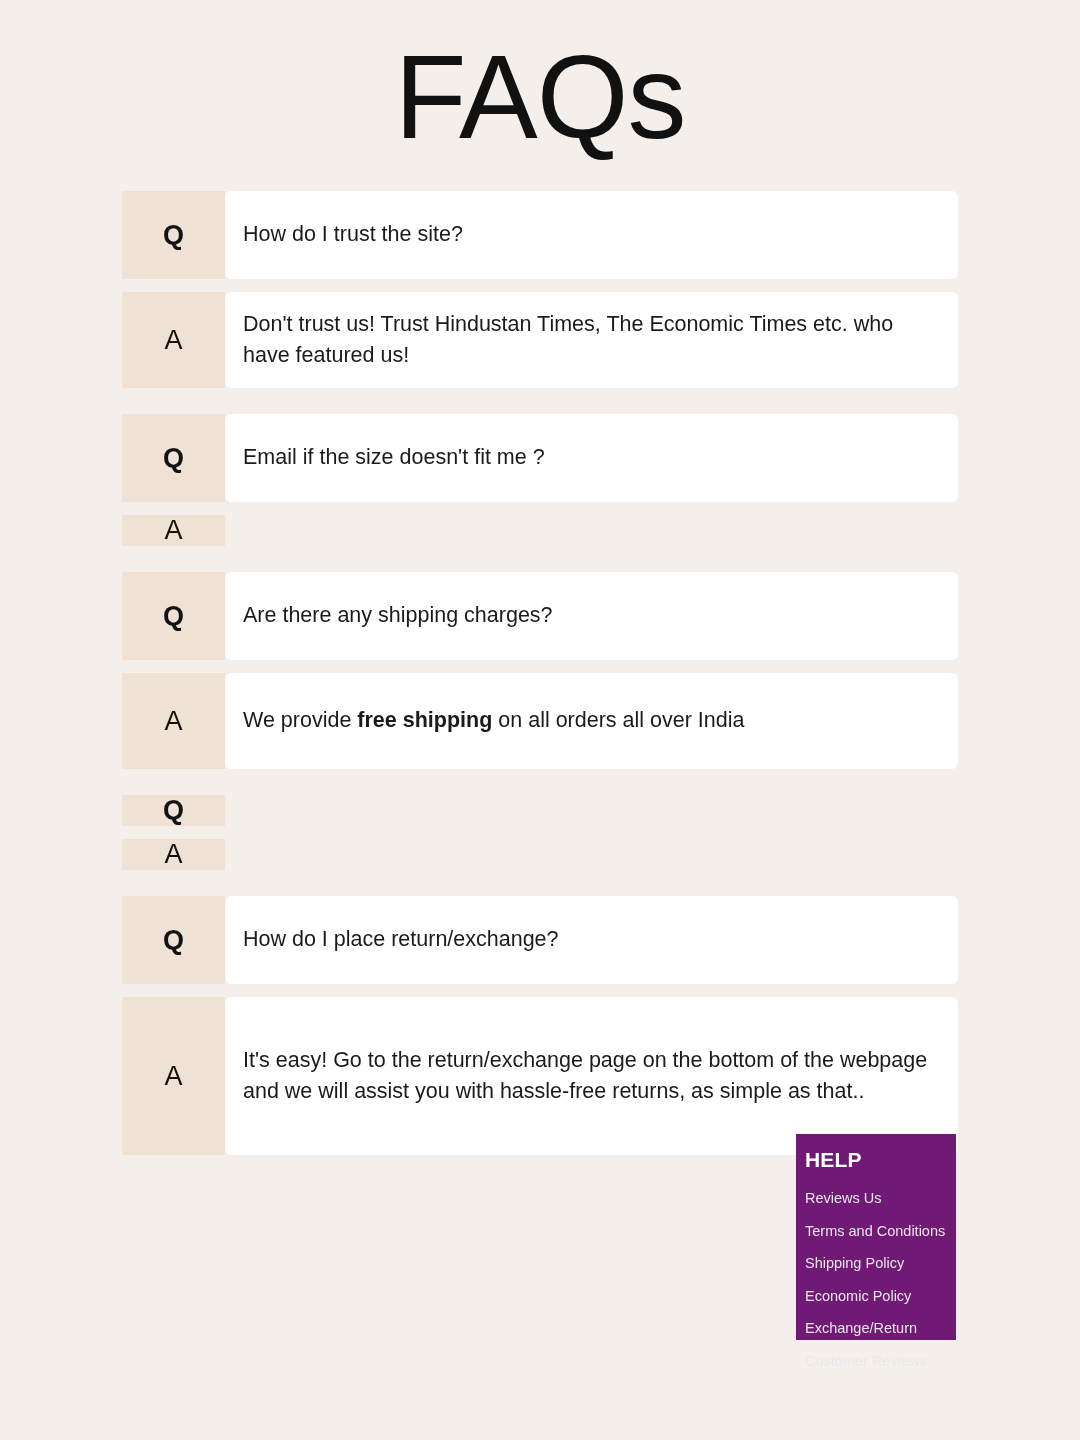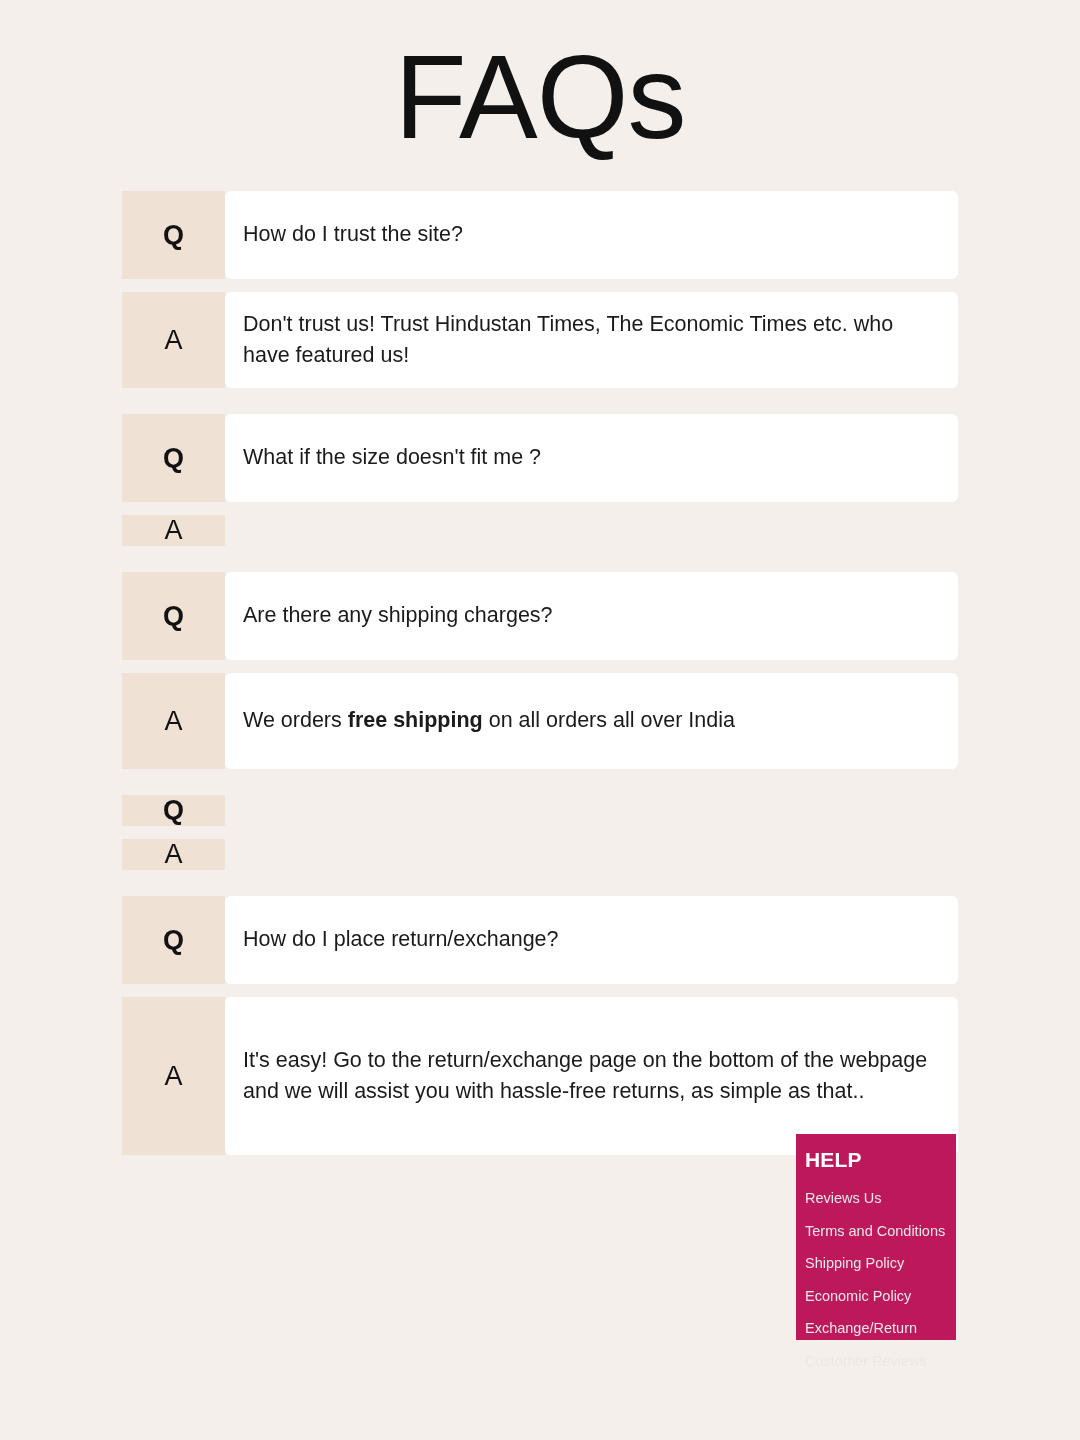--- a/index.html
+++ b/index.html
@@ -83,21 +83,21 @@
 
   .content .text b { font-weight: bold; }
 
   
   .help-panel {
     position: absolute;
     left: 796px;
     top: 1134px;
     width: 160px;
     height: 206px;
-    background: #be185d;
+    background: #701a75;
     box-sizing: border-box;
     padding: 14px 0 0 0;
   }
   .help-title {
     color: #ffffff;
     font-weight: bold;
     font-size: 21px;
     letter-spacing: 0.2px;
     padding: 0 0 10px 9px;
     font-family: "Liberation Sans", sans-serif;
@@ -131,39 +131,39 @@
       <div class="content">
         <span class="text"><span>Don't trust us! Trust Hindustan Times, The Economic Times etc. who have featured us!</span></span>
       </div>
     </div>
   </div>
 
   <div class="qa-group">
     <div class="row q-row">
       <div class="marker q">Q</div>
       <div class="content">
-        <span class="text">What if the size doesn't fit me ?</span>
+        <span class="text">Email if the size doesn't fit me ?</span>
       </div>
     </div>
     <div class="row a-row tall">
       <div class="marker a">A</div>
     </div>
   </div>
 
   <div class="qa-group">
     <div class="row q-row">
       <div class="marker q">Q</div>
       <div class="content">
         <span class="text">Are there any shipping charges?</span>
       </div>
     </div>
     <div class="row a-row tall">
       <div class="marker a">A</div>
       <div class="content">
-        <span class="text"><span>We orders </span><b>free shipping</b><span> on all orders all over India</span></span>
+        <span class="text"><span>We provide </span><b>free shipping</b><span> on all orders all over India</span></span>
       </div>
     </div>
   </div>
 
   <div class="qa-group">
     <div class="row q-row">
       <div class="marker q">Q</div>
     </div>
     <div class="row a-row tall">
       <div class="marker a">A</div>

